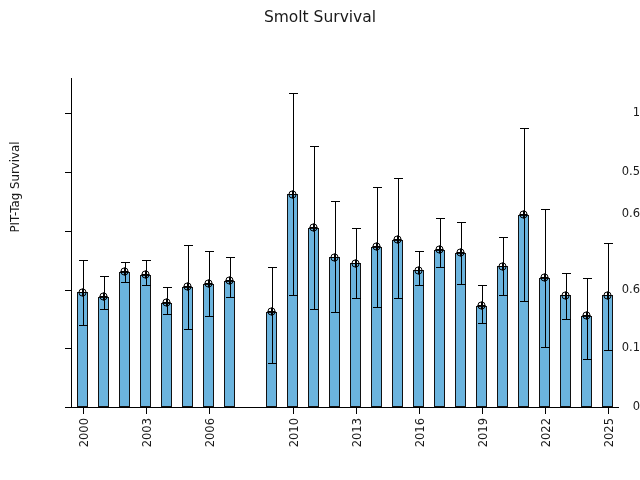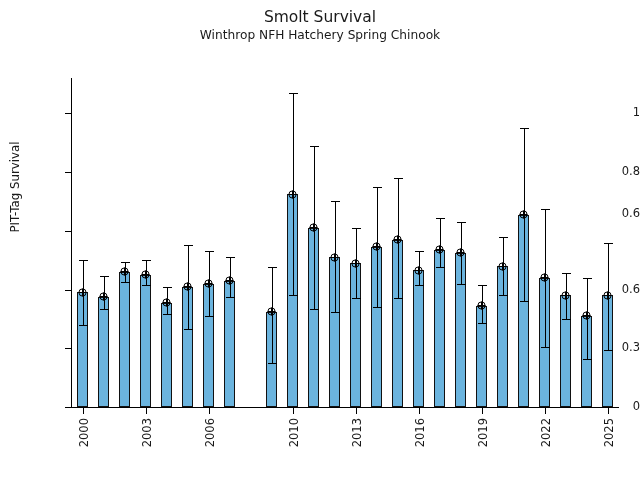--- a/index.html
+++ b/index.html
@@ -89,38 +89,37 @@
     position:absolute;width:9px;height:9px;
   }
   .marker svg{display:block;}
 </style>
 </head>
 <body>
 
 <div id="fig">
 
   <div class="title">Smolt Survival</div>
-  <div class="subtitle1">Winthrop NFH Hatchery Spring Chinook</div>
 
   <div id="axis-spine-left"></div>
   <div id="axis-spine-bottom"></div>
 
   <div class="ylabel">PIT-Tag Survival</div>
 
   <div id="yticks">
       <div class="ytick" style="top: 407px;"></div>
       <div class="ytick-label" style="top: 399px;">0</div>
       <div class="ytick" style="top: 348.25px;"></div>
-      <div class="ytick-label" style="top: 340.25px;">0.3</div>
+      <div class="ytick-label" style="top: 340.25px;">0.1</div>
       <div class="ytick" style="top: 289.5px;"></div>
       <div class="ytick-label" style="top: 281.5px;">0.6</div>
       <div class="ytick" style="top: 230.75px;"></div>
       <div class="ytick-label" style="top: 206px;">0.6</div>
       <div class="ytick" style="top: 172px;"></div>
-      <div class="ytick-label" style="top: 164px;">0.8</div>
+      <div class="ytick-label" style="top: 164px;">0.5</div>
       <div class="ytick" style="top: 113.25px;"></div>
       <div class="ytick-label" style="top: 105.25px;">1</div>
     </div>
   <div id="xticks">
       <div class="xtick" style="left: 83px;"></div>
       <div class="xtick-label" style="left: 77px;">2000</div>
       <div class="xtick" style="left: 146px;"></div>
       <div class="xtick-label" style="left: 140px;">2003</div>
       <div class="xtick" style="left: 209px;"></div>
       <div class="xtick-label" style="left: 203px;">2006</div>

